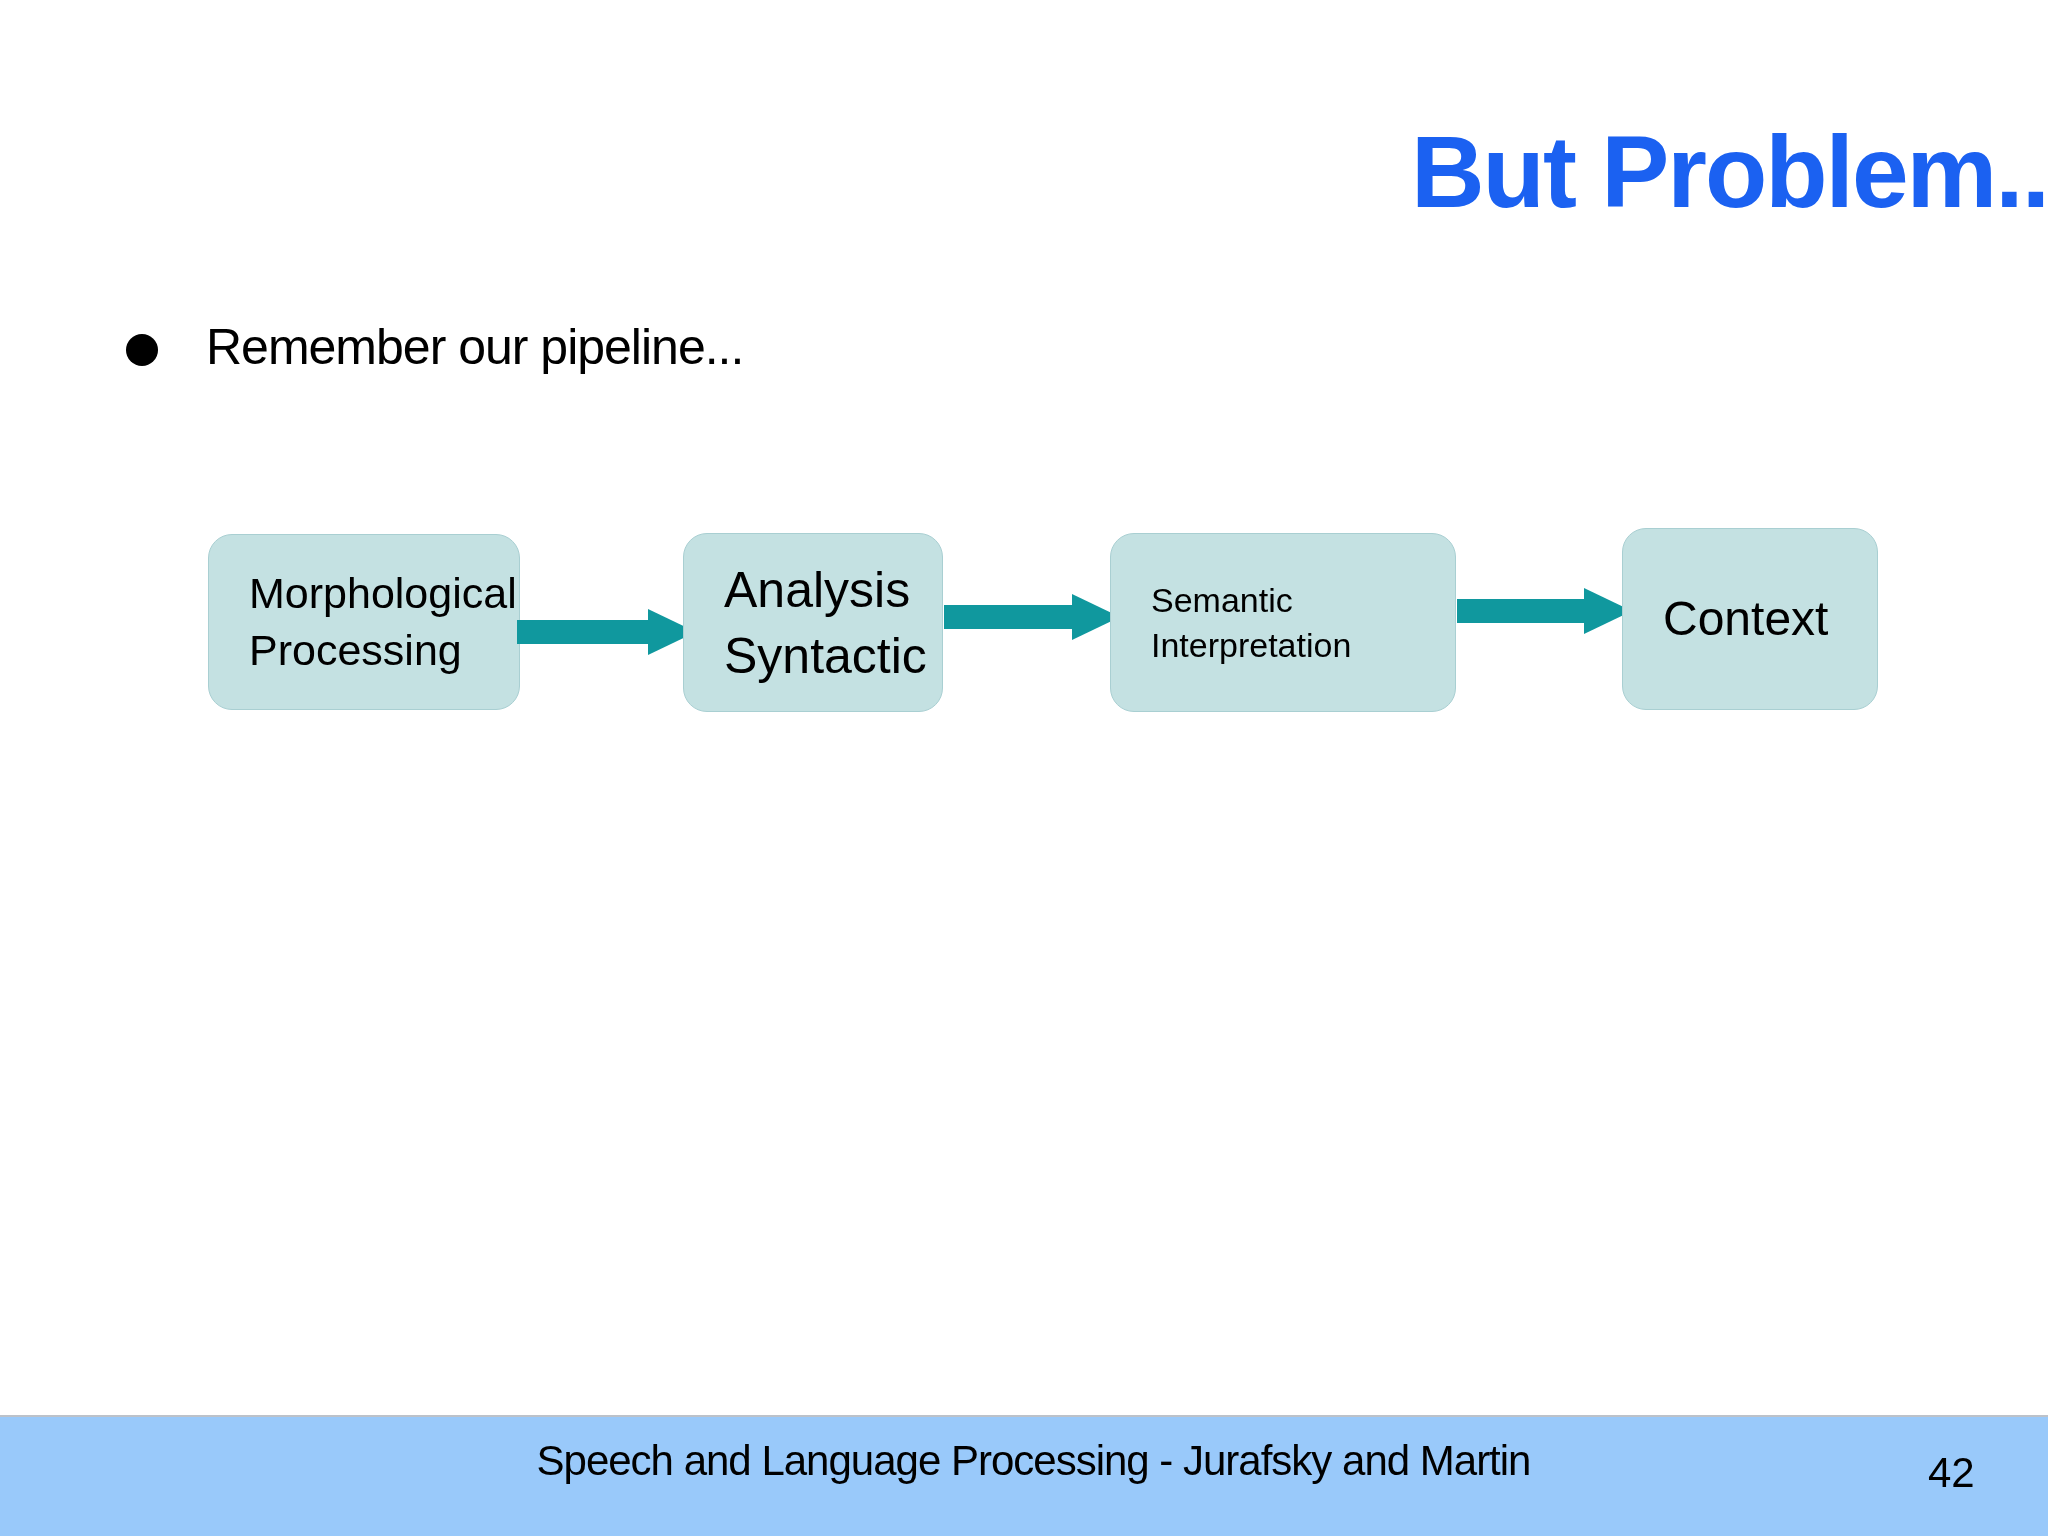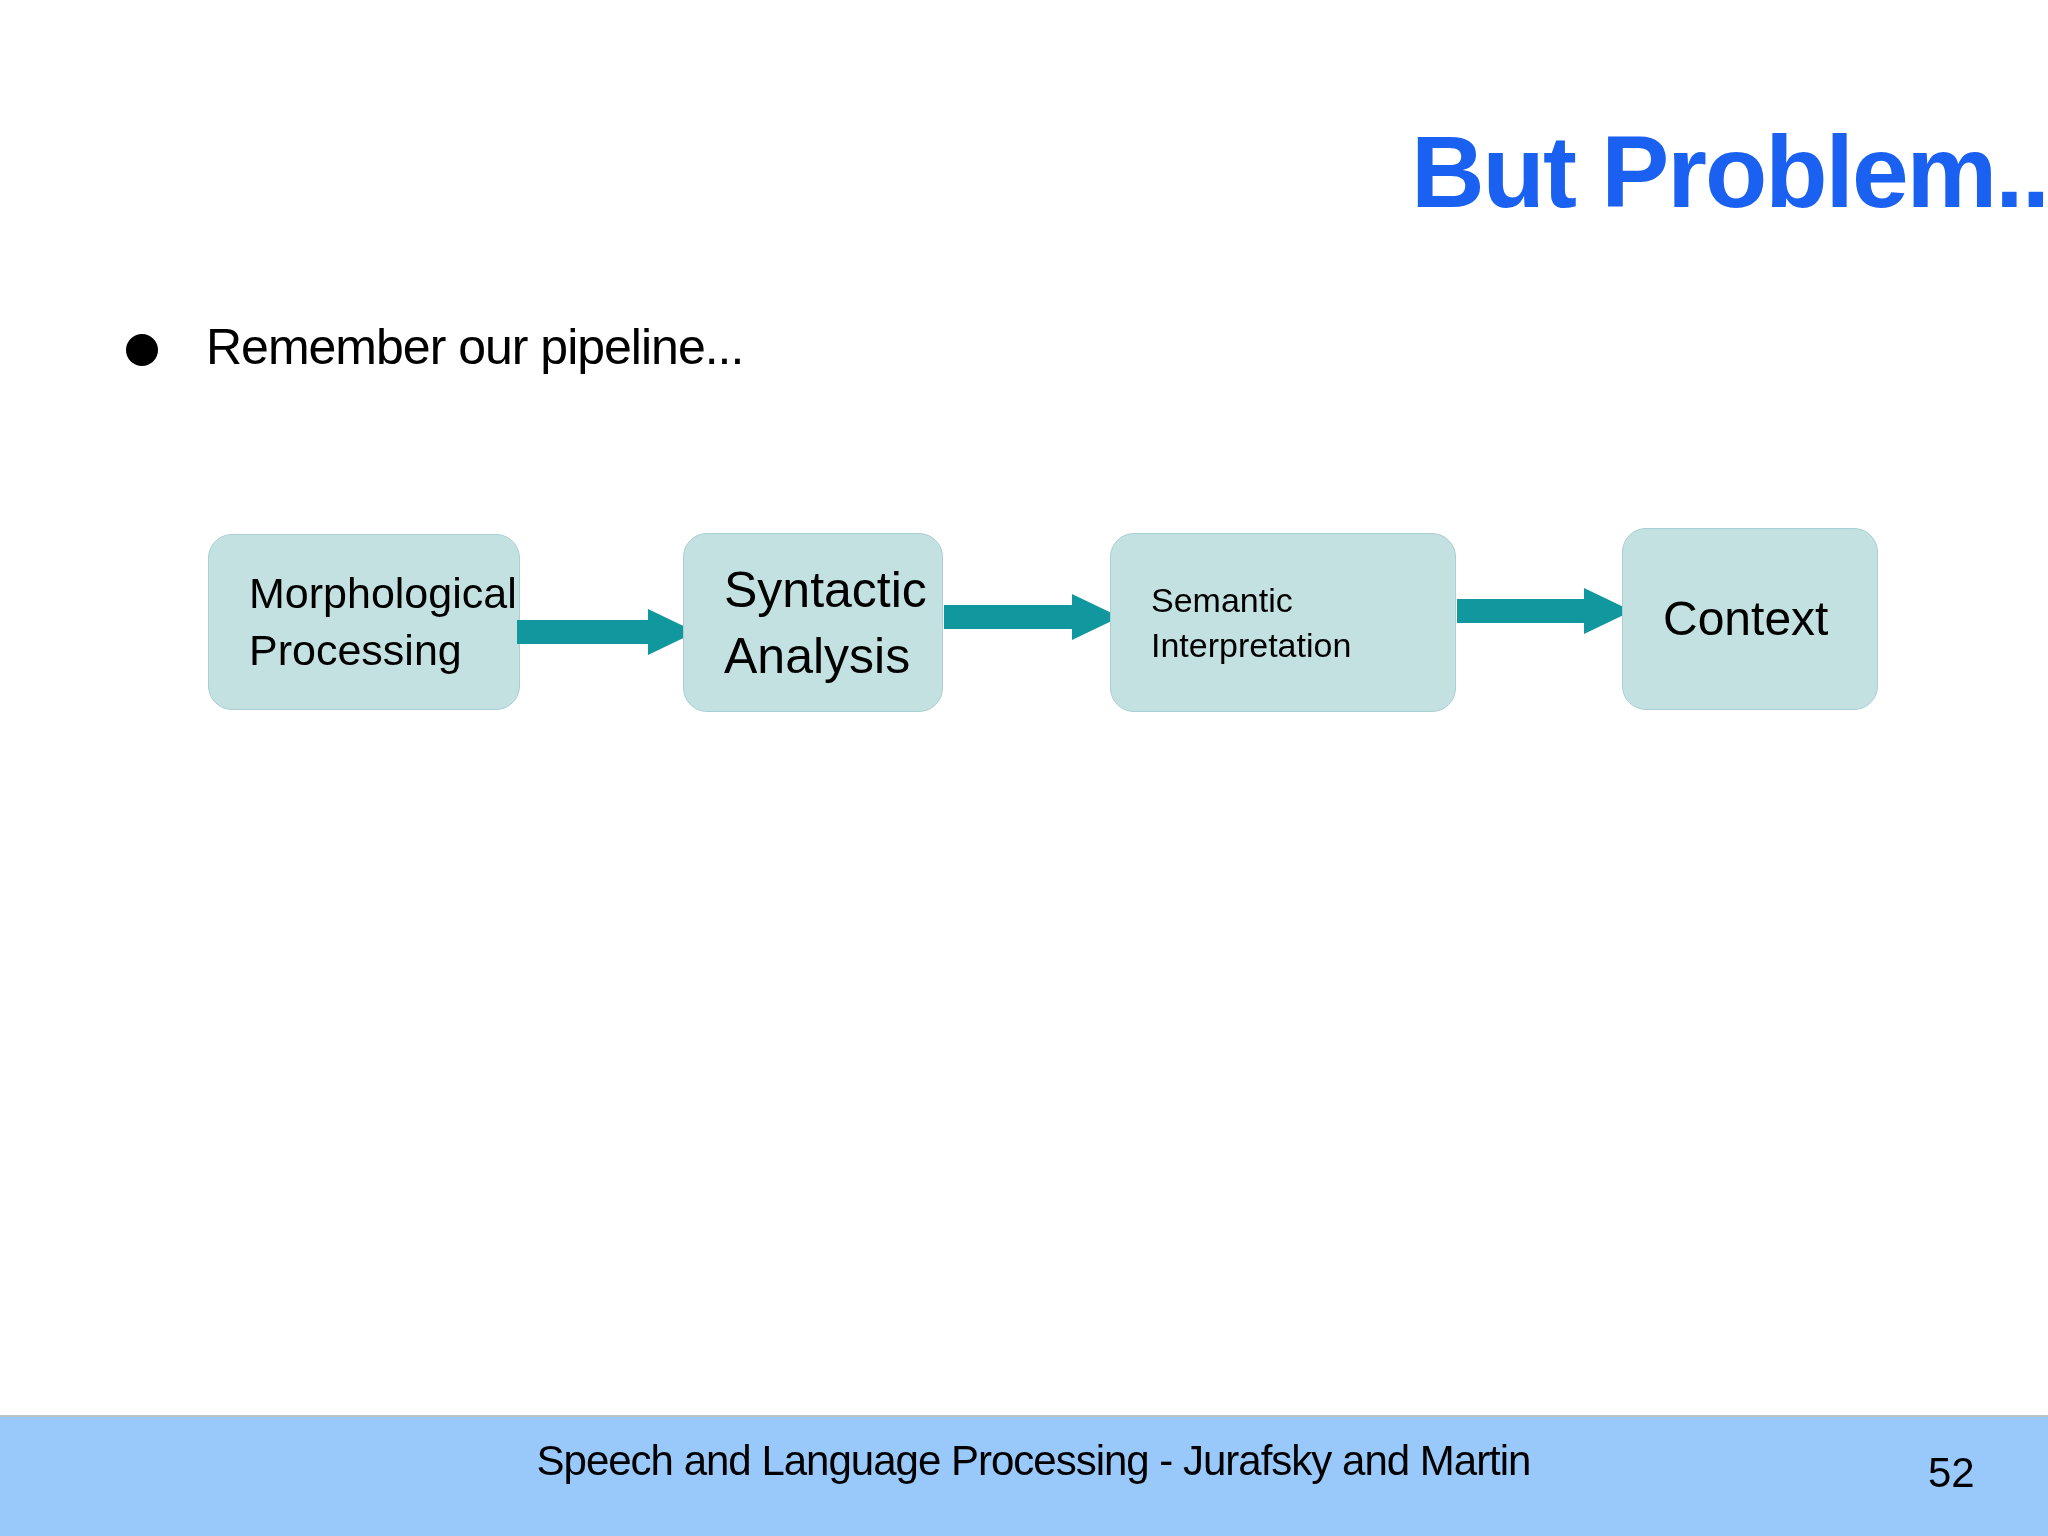--- a/index.html
+++ b/index.html
@@ -153,22 +153,22 @@
 
     <div class="pl-box box-1">
       <div class="line">Morphological</div>
       <div class="line">Processing</div>
     </div>
 
     <div class="arrow-shaft shaft-1"></div>
     <div class="arrow-head head-1"></div>
 
     <div class="pl-box box-2">
+      <div class="line">Analysis</div>
       <div class="line">Syntactic</div>
-      <div class="line">Analysis</div>
     </div>
 
     <div class="arrow-shaft shaft-2"></div>
     <div class="arrow-head head-2"></div>
 
     <div class="pl-box box-3">
       <div class="line">Semantic</div>
       <div class="line">Interpretation</div>
     </div>
 
@@ -176,16 +176,16 @@
     <div class="arrow-head head-3"></div>
 
     <div class="pl-box box-4">
       <div class="line">Context</div>
     </div>
 
   </div>
 
   <div class="footer-bar">
     <div class="footer-citation">Speech and Language Processing - Jurafsky and Martin</div>
-    <div class="page-number">52</div>
+    <div class="page-number">42</div>
   </div>
 
 </div>
 
 </body></html>

